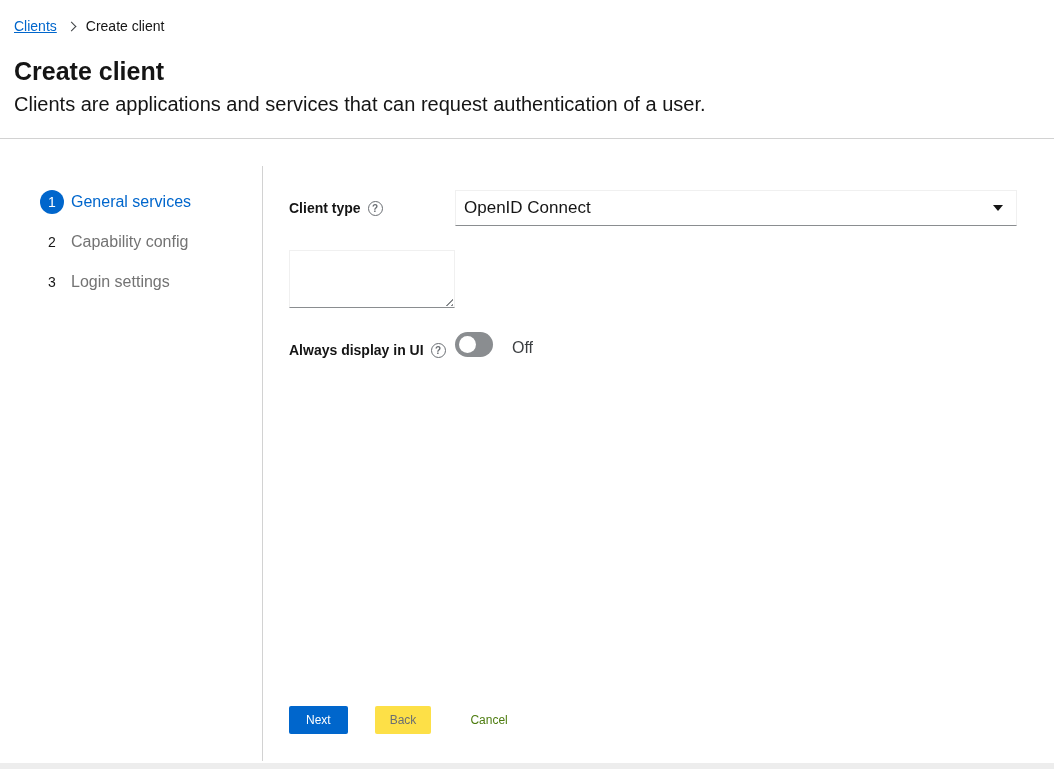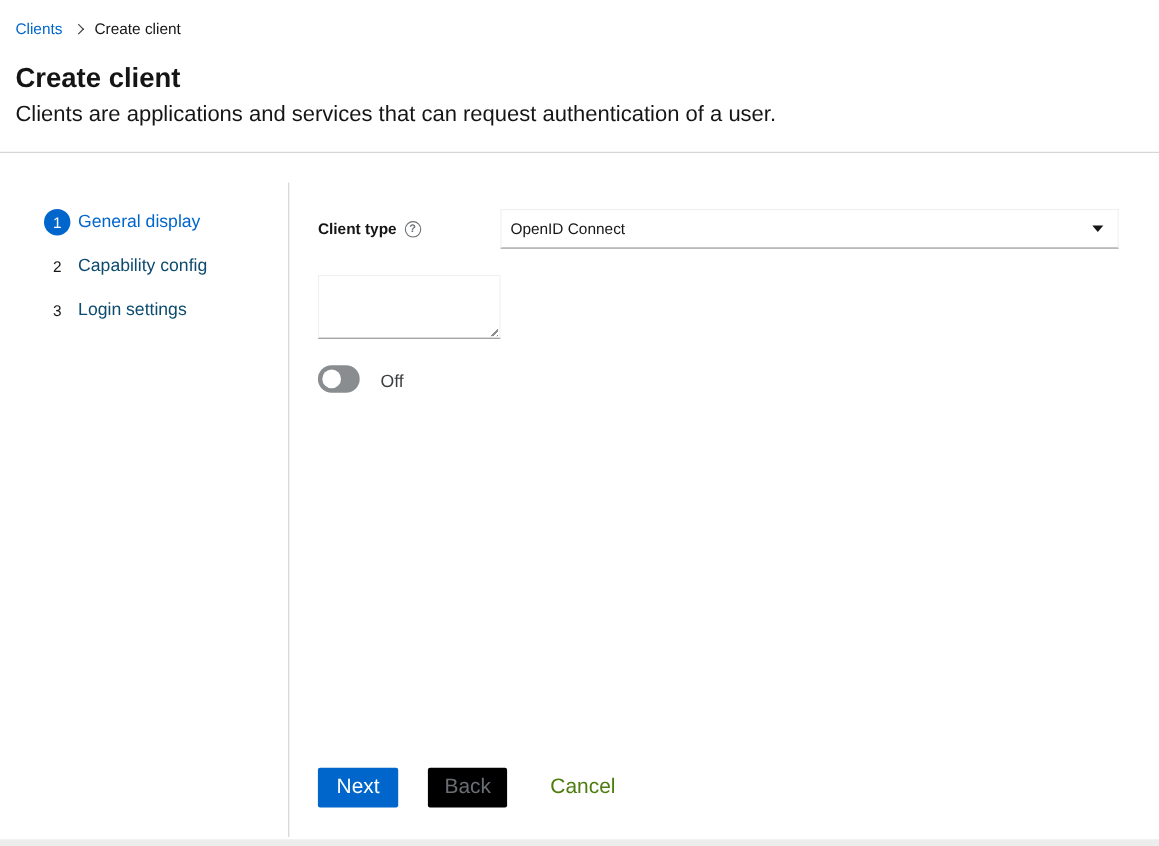--- a/index.html
+++ b/index.html
@@ -9,21 +9,21 @@
     font-family:"Liberation Sans", sans-serif;
     color:#151515;
   }
 
   
   .breadcrumb {
     padding:18px 16px 0 14px;
     font-size:14px;
     display:flex; align-items:center; gap:11px;
   }
-  .breadcrumb-link { color:#0066cc; cursor:pointer; }
+  .breadcrumb-link { color:#0066cc; text-decoration:underline; cursor:pointer; }
   .breadcrumb-sep {
     width:7px; height:7px;
     border-right:1.6px solid #3c3f42; border-top:1.6px solid #3c3f42;
     transform:rotate(45deg); margin-top:1px;
   }
   .breadcrumb-current { color:#151515; }
 
   
   .page-header { padding:0 16px 0 14px; }
   .page-title { margin-top:23px; font-size:25px; font-weight:700; color:#151515; }
@@ -38,21 +38,21 @@
     border-right:1px solid #d2d2d2;
     padding:24px 0 0 40px;
   }
   .step { display:flex; align-items:center; margin-bottom:16px; cursor:pointer; }
   .step-number {
     width:24px; height:24px; flex:0 0 24px;
     display:flex; align-items:center; justify-content:center;
     border-radius:50%; font-size:14px; color:#151515;
   }
   .step.active .step-number { background:#0066cc; color:#ffffff; }
-  .step-label { margin-left:7px; font-size:16px; color:#0c4a6e; }
+  .step-label { margin-left:7px; font-size:16px; color:#737373; }
   .step.active .step-label { color:#0066cc; }
 
   
   .form-area {
     flex:1 1 auto;
     display:flex; flex-direction:column;
     padding:24px 37px 27px 26px;
   }
   .form-row {
     display:grid; grid-template-columns:166px 1fr;
@@ -70,21 +70,21 @@
     display:inline-flex; align-items:center; justify-content:center;
     color:#6a6e73; font-size:10px; font-weight:700; cursor:pointer;
   }
   .help-icon::before { content:"?"; }
 
   .select-toggle {
     position:relative; height:36px; width:100%;
     border:1px solid #f0f0f0; border-bottom-color:#8a8d90;
     background:#ffffff; cursor:pointer;
     display:flex; align-items:center;
-    padding:0 34px 0 8px; font-size:14px; color:#151515;
+    padding:0 34px 0 8px; font-size:17px; color:#151515;
   }
   .caret-down {
     position:absolute; right:13px; top:50%; margin-top:-3px;
     width:0; height:0;
     border-left:5px solid transparent; border-right:5px solid transparent;
     border-top:6px solid #151515;
   }
 
   .text-input {
     width:100%; height:36px;
@@ -113,23 +113,23 @@
     background:#8a8d90; border-radius:12.5px; cursor:pointer;
   }
   .switch-knob {
     position:absolute; left:4px; top:4px;
     width:17px; height:17px; border-radius:50%; background:#ffffff;
   }
   .switch-state { font-size:16px; color:#3c3f42; }
 
   
   .wizard-footer { margin-top:auto; display:flex; align-items:center; }
-  .btn { font-family:inherit; font-size:19px; cursor:pointer; border:none; border-radius:2px; }
+  .btn { font-family:inherit; font-size:12px; cursor:pointer; border:none; border-radius:2px; }
   .btn-primary { background:#0066cc; color:#ffffff; padding:7px 17px; }
-  .btn-secondary-disabled { background:#000000; color:#6a6e73; padding:7px 15px; margin-left:27px; cursor:default; }
+  .btn-secondary-disabled { background:#fde047; color:#6a6e73; padding:7px 15px; margin-left:27px; cursor:default; }
   .btn-link { background:transparent; color:#4d7c0f; padding:7px 0; margin-left:39px; }
 
   
   .bottom-strip { margin-top:2px; height:14px; background:#ededed; }
 </style>
 </head>
 <body>
 
 <nav class="breadcrumb">
   <a class="breadcrumb-link">Clients</a>
@@ -141,21 +141,21 @@
   <h1 class="page-title">Create client</h1>
   <p class="page-subtitle">Clients are applications and services that can request authentication of a user.</p>
 </header>
 <hr class="header-divider">
 
 <div class="wizard">
 
   <aside class="stepper">
     <div class="step active">
       <span class="step-number">1</span>
-      <span class="step-label">General display</span>
+      <span class="step-label">General services</span>
     </div>
     <div class="step">
       <span class="step-number">2</span>
       <span class="step-label">Capability config</span>
     </div>
     <div class="step">
       <span class="step-number">3</span>
       <span class="step-label">Login settings</span>
     </div>
   </aside>
@@ -175,20 +175,24 @@
 
 
 
     <div class="form-row">
       <div class="textarea-wrap">
         <textarea class="text-area" style=""></textarea>
       </div>
     </div>
 
     <div class="form-row">
+      <div class="field-label">
+        <span>Always display in UI</span>
+        <span class="help-icon"></span>
+      </div>
       <div class="toggle-cell">
         <span class="switch">
           <span class="switch-knob"></span>
         </span>
         <span class="switch-state">Off</span>
       </div>
     </div>
 
     <div class="wizard-footer">
       <button class="btn btn-primary">Next</button>

